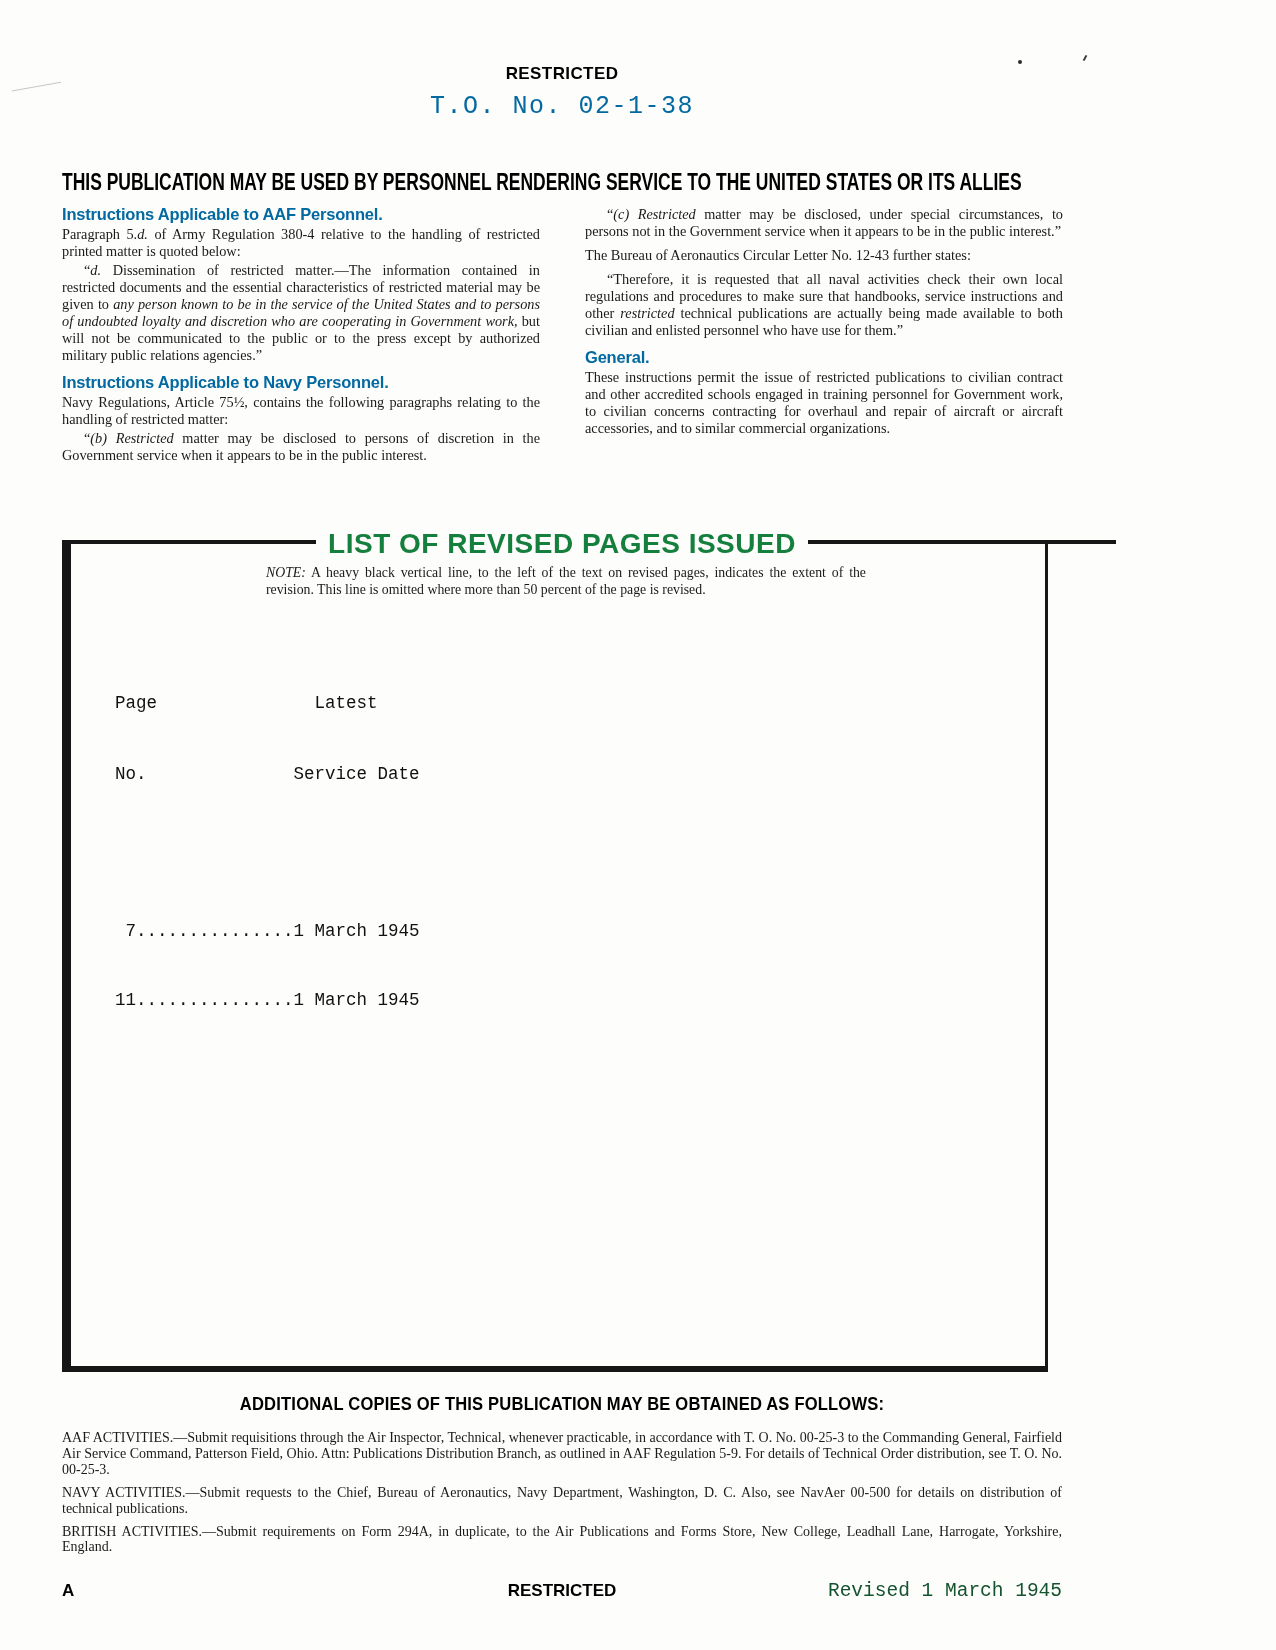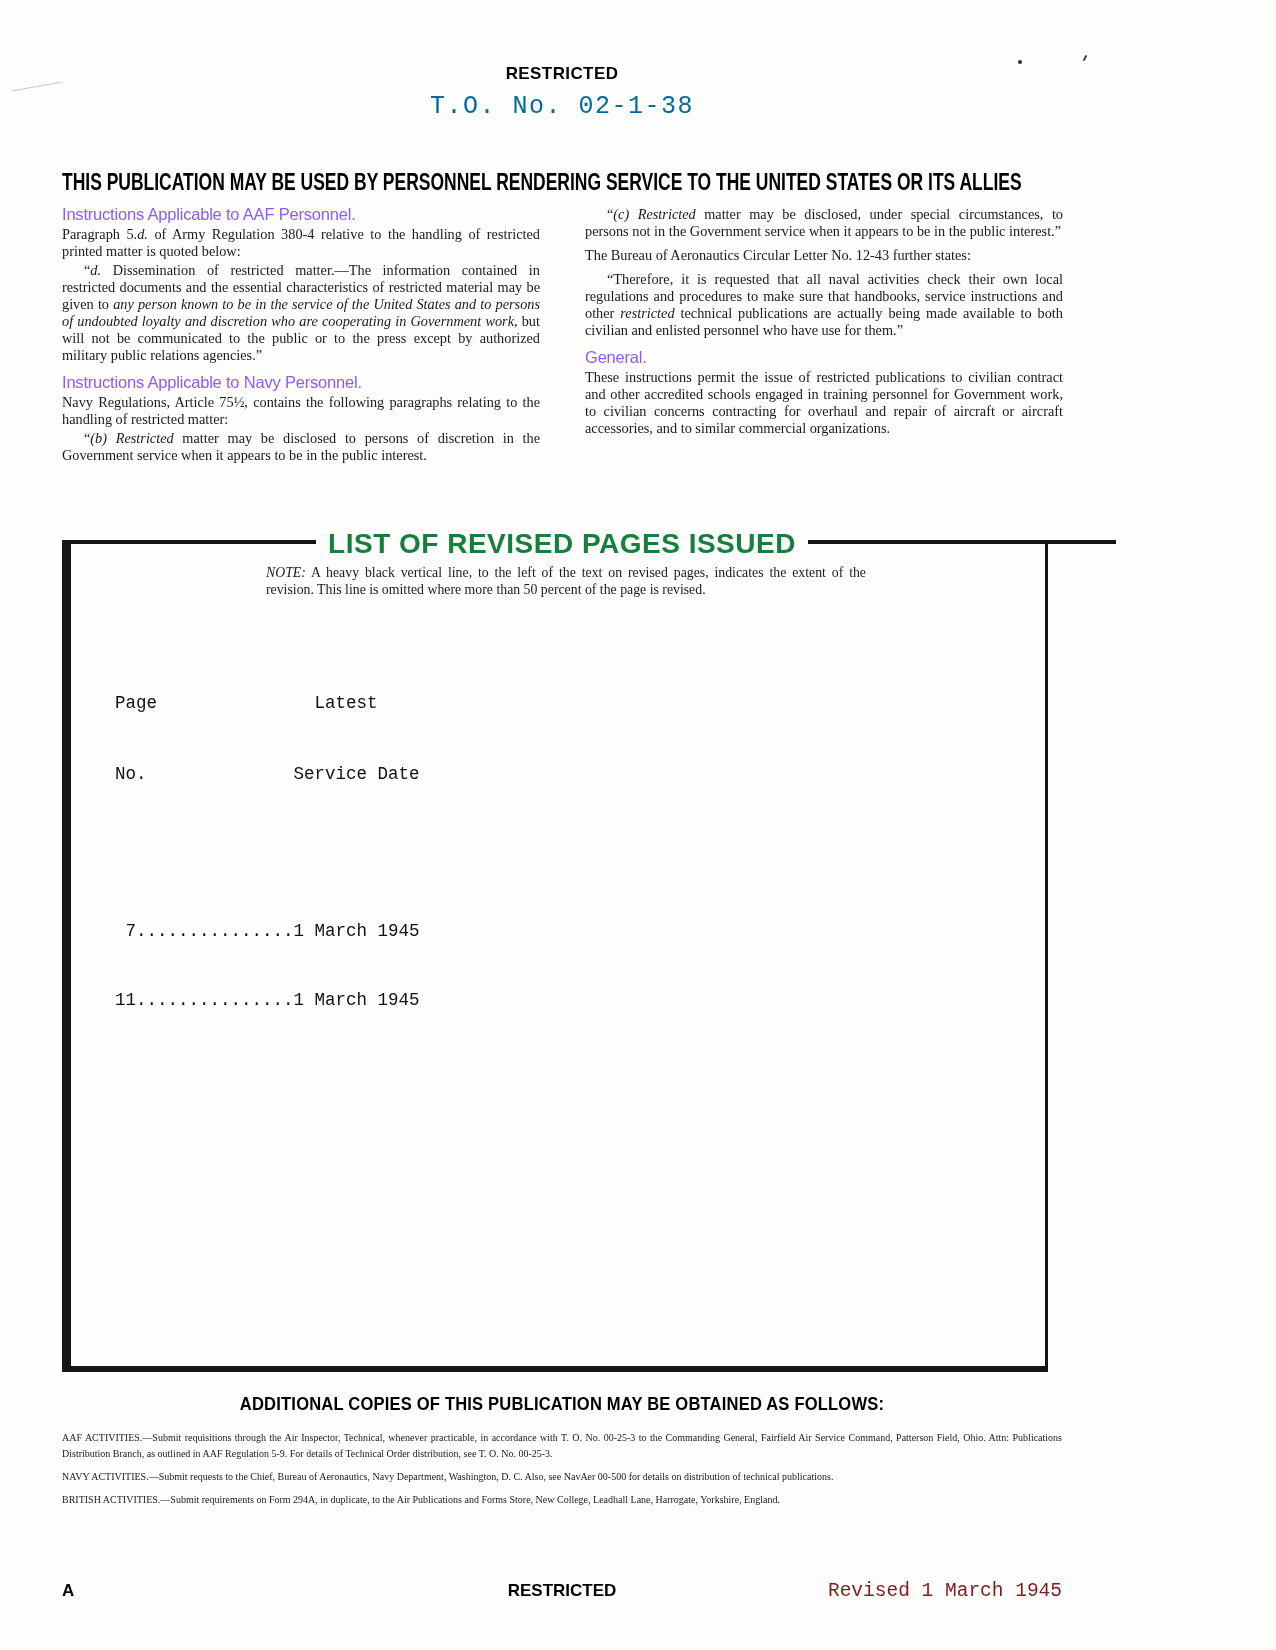--- a/index.html
+++ b/index.html
@@ -22,22 +22,22 @@
   .banner { position:absolute; top:169px; left:62px; width:1000px; overflow:visible; }
   .banner-inner {
     white-space:nowrap; font-family:"Liberation Sans", sans-serif; font-weight:bold;
     font-size:23px; color:#000; transform:scaleX(.76); transform-origin:left center;
   }
   
   .col { position:absolute; top:206px; width:478px; font-size:14.3px; line-height:17px; text-align:justify; }
   .col-left  { left:62px; }
   .col-right { left:585px; }
   .sec-heading {
-    font-family:"Liberation Sans", sans-serif; font-weight:normal; font-size:16.5px;
-    letter-spacing:-.2px; color:#8b5cf6; margin:10px 0 3px; text-align:left;
+    font-family:"Liberation Sans", sans-serif; font-weight:bold; font-size:16.5px;
+    letter-spacing:-.2px; color:#0369a1; margin:10px 0 3px; text-align:left;
   }
   .sec-heading.first { margin-top:0; }
   .col p { margin:0 0 2px; }
   .col p.sp { margin:7px 0; }
   .q { text-indent:22px; }
   .it { font-style:italic; }
   
   .revbox {
     position:absolute; left:62px; top:540px; width:986px; height:832px;
     border:solid #161616; border-width:4px 3px 6px 9px; box-sizing:border-box;
@@ -60,27 +60,27 @@
   .revtable .hdr div { line-height:31px; }
   .revtable .rows { margin-top:7px; }
   .revtable .rows div { line-height:28.5px; }
   
   .addl { position:absolute; left:62px; top:1394px; width:1000px; }
   .addl-heading {
     text-align:center; font-family:"Liberation Sans", sans-serif; font-weight:bold;
     font-size:18px; letter-spacing:.2px; color:#000; transform:scaleX(.92);
     transform-origin:center; margin:0 0 15px;
   }
-  .addl p { font-size:10px; line-height:15.9px; text-align:justify; margin:0 0 7px; }
+  .addl p { font-size:14px; line-height:15.9px; text-align:justify; margin:0 0 7px; }
   
   .footer { position:absolute; left:62px; top:1581px; width:1000px; height:24px; }
   .f-left  { position:absolute; left:0; font-family:"Liberation Sans", sans-serif; font-weight:bold; font-size:17px; color:#000; }
   .f-center{ position:absolute; left:0; width:100%; text-align:center;
              font-family:"Liberation Sans", sans-serif; font-weight:bold; font-size:17px; color:#000; }
-  .f-right { position:absolute; right:0; top:-1px; font-family:"Liberation Mono", monospace; font-size:19.5px; color:#7f1d1d; }
+  .f-right { position:absolute; right:0; top:-1px; font-family:"Liberation Mono", monospace; font-size:19.5px; color:#14532d; }
   
   .speck-a { position:absolute; left:1018px; top:60px; width:4px; height:4px; background:#2c2c2c; border-radius:50%; }
   .speck-b { position:absolute; left:1084px; top:55px; width:2px; height:6px; background:#3a3a3a; transform:rotate(28deg); }
   .curve-tl { position:absolute; left:12px; top:86px; width:50px; height:8px; border-top:1.5px solid #b9b9b4; transform:rotate(-10deg); opacity:.8; }
 </style>
 </head>
 <body>
 
 <div class="page">
 

